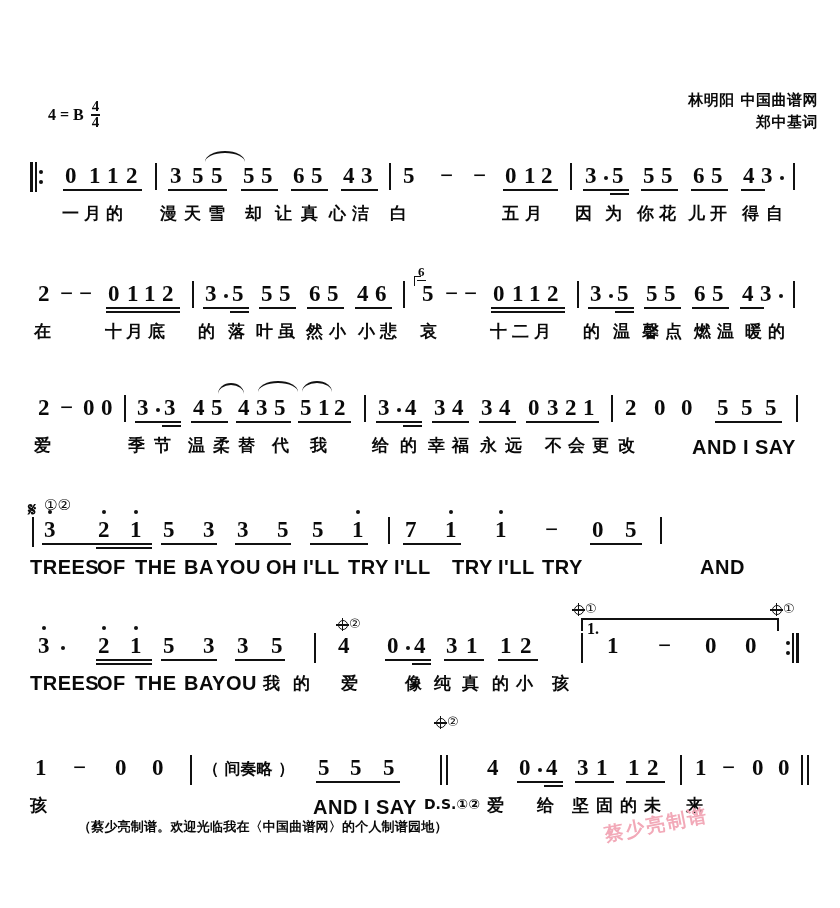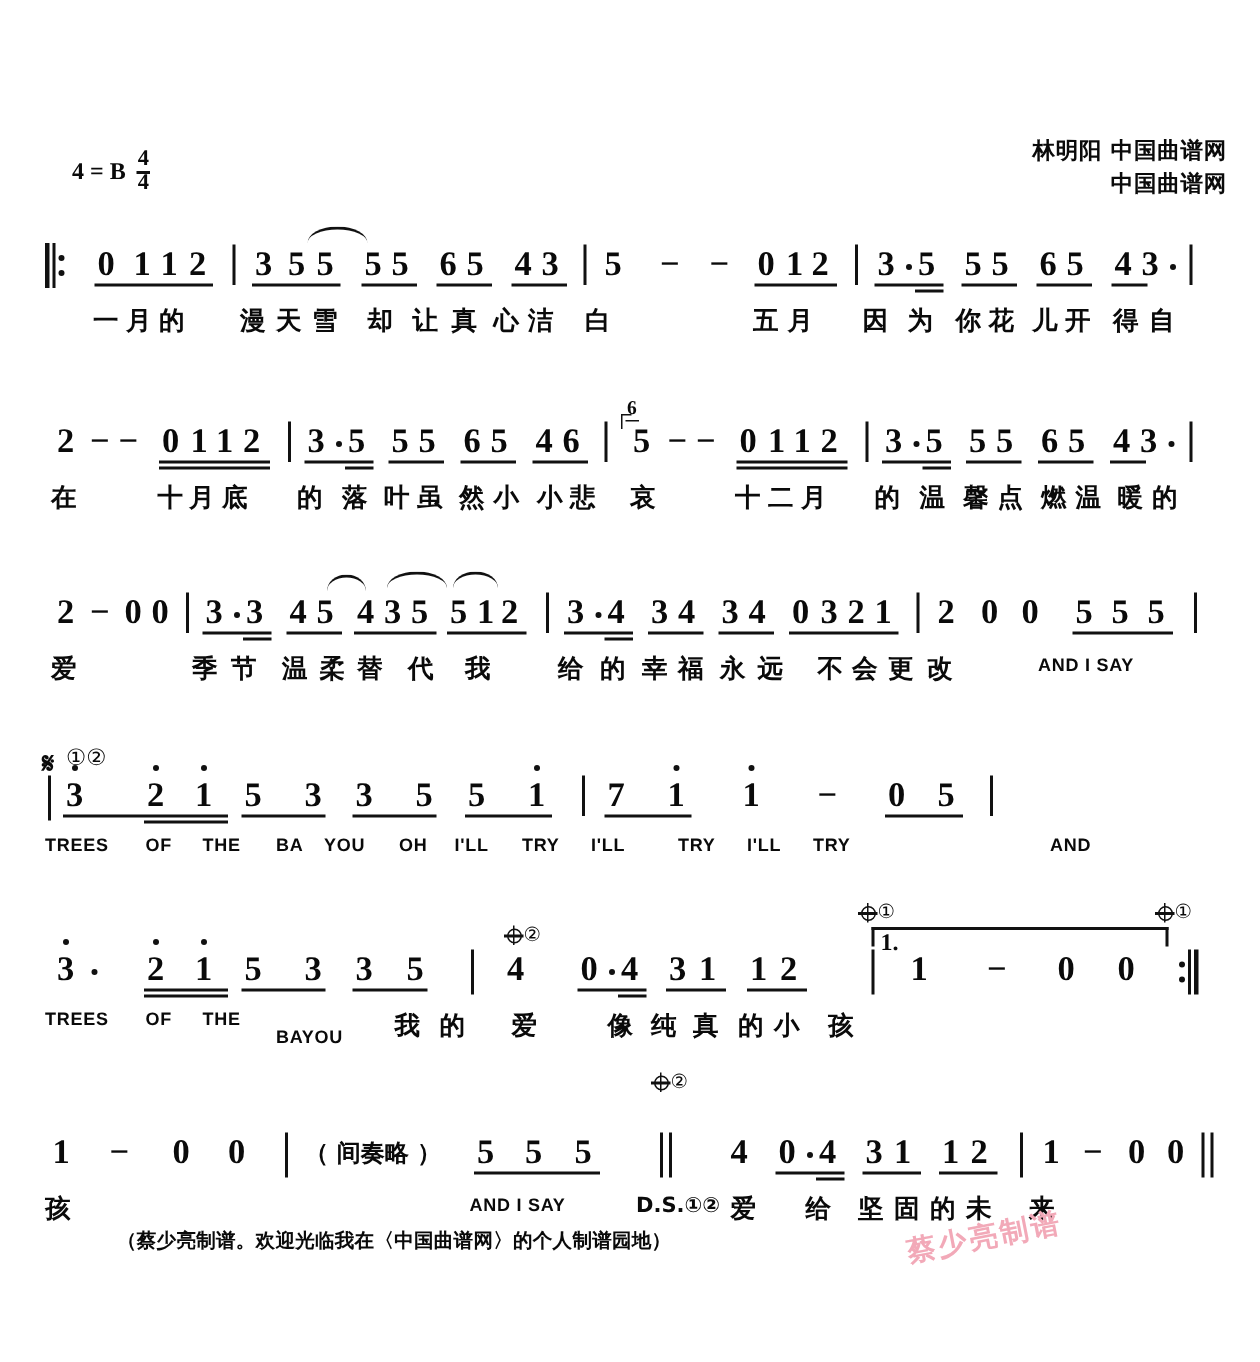--- a/index.html
+++ b/index.html
@@ -51,21 +51,21 @@
     font-family:"Liberation Serif", serif;
     font-size:23px;font-weight:bold;
     white-space:nowrap;
   }
   .lyrics{
     position:relative;height:32px;
     font-family:"DejaVu Sans", sans-serif;
     font-size:17px;font-weight:bold;
     white-space:nowrap;
   }
-  .lyrics .en{font-family:"Liberation Sans", sans-serif;font-size:12px;letter-spacing:0.5px;}
+  .lyrics .en{font-family:"Liberation Sans", sans-serif;font-size:20px;letter-spacing:0.5px;}
   .abs{position:absolute;}
 
   
   .n{position:absolute;font-family:"Liberation Serif", serif;font-weight:bold;font-size:23px;}
   .dash{position:absolute;font-size:23px;font-weight:bold;}
   .bar{position:absolute;width:2px;background:#111;}
   .beam{position:absolute;height:2px;background:#111;}
   .beam2{position:absolute;height:2px;background:#111;}
   .dotr{position:absolute;width:4px;height:4px;border-radius:50%;background:#111;}
   .octup{position:absolute;width:4px;height:4px;border-radius:50%;background:#111;}
@@ -134,21 +134,21 @@
   <div class="keysig">
     <span>4 = B</span>
     <span class="meter">
       <span class="num">4</span>
       <span>4</span>
     </span>
   </div>
 
   <div class="credits">
     <div>林明阳 中国曲谱网</div>
-    <div>中国曲谱网</div>
+    <div>郑中基词</div>
   </div>
 
   <div class="system" style="top:160px;">
     <div class="notes">
 
       <span class="repeat-start" style="left:30px;top:2px;height:30px;width:16px;">
         <i class="thick"></i>
           <i class="thin"></i>
         <i class="d1" style="top:8px;"></i>
           <i class="d2" style="top:18px;"></i>
@@ -509,21 +509,21 @@
         <i class="thin"></i>
           <i class="thick"></i>
         <i class="d1" style="top:8px;"></i>
           <i class="d2" style="top:18px;"></i>
       </span>
     </div>
     <div class="lyrics" style="top:22px;">
       <span class="abs en" style="left:30px;top:0;">TREES</span>
       <span class="abs en" style="left:97px;top:0;">OF</span>
       <span class="abs en" style="left:135px;top:0;">THE</span>
-      <span class="abs en" style="left:184px;top:12px;">BAYOU</span>
+      <span class="abs en" style="left:184px;top:0;">BAYOU</span>
       <span class="abs" style="left:263px;top:0;">我</span>
       <span class="abs" style="left:293px;top:0;">的</span>
       <span class="abs" style="left:341px;top:0;">爱</span>
       <span class="abs" style="left:405px;top:0;">像</span>
       <span class="abs" style="left:434px;top:0;">纯</span>
       <span class="abs" style="left:462px;top:0;">真</span>
       <span class="abs" style="left:492px;top:0;">的</span>
       <span class="abs" style="left:516px;top:0;">小</span>
       <span class="abs" style="left:552px;top:0;">孩</span>
     </div>

